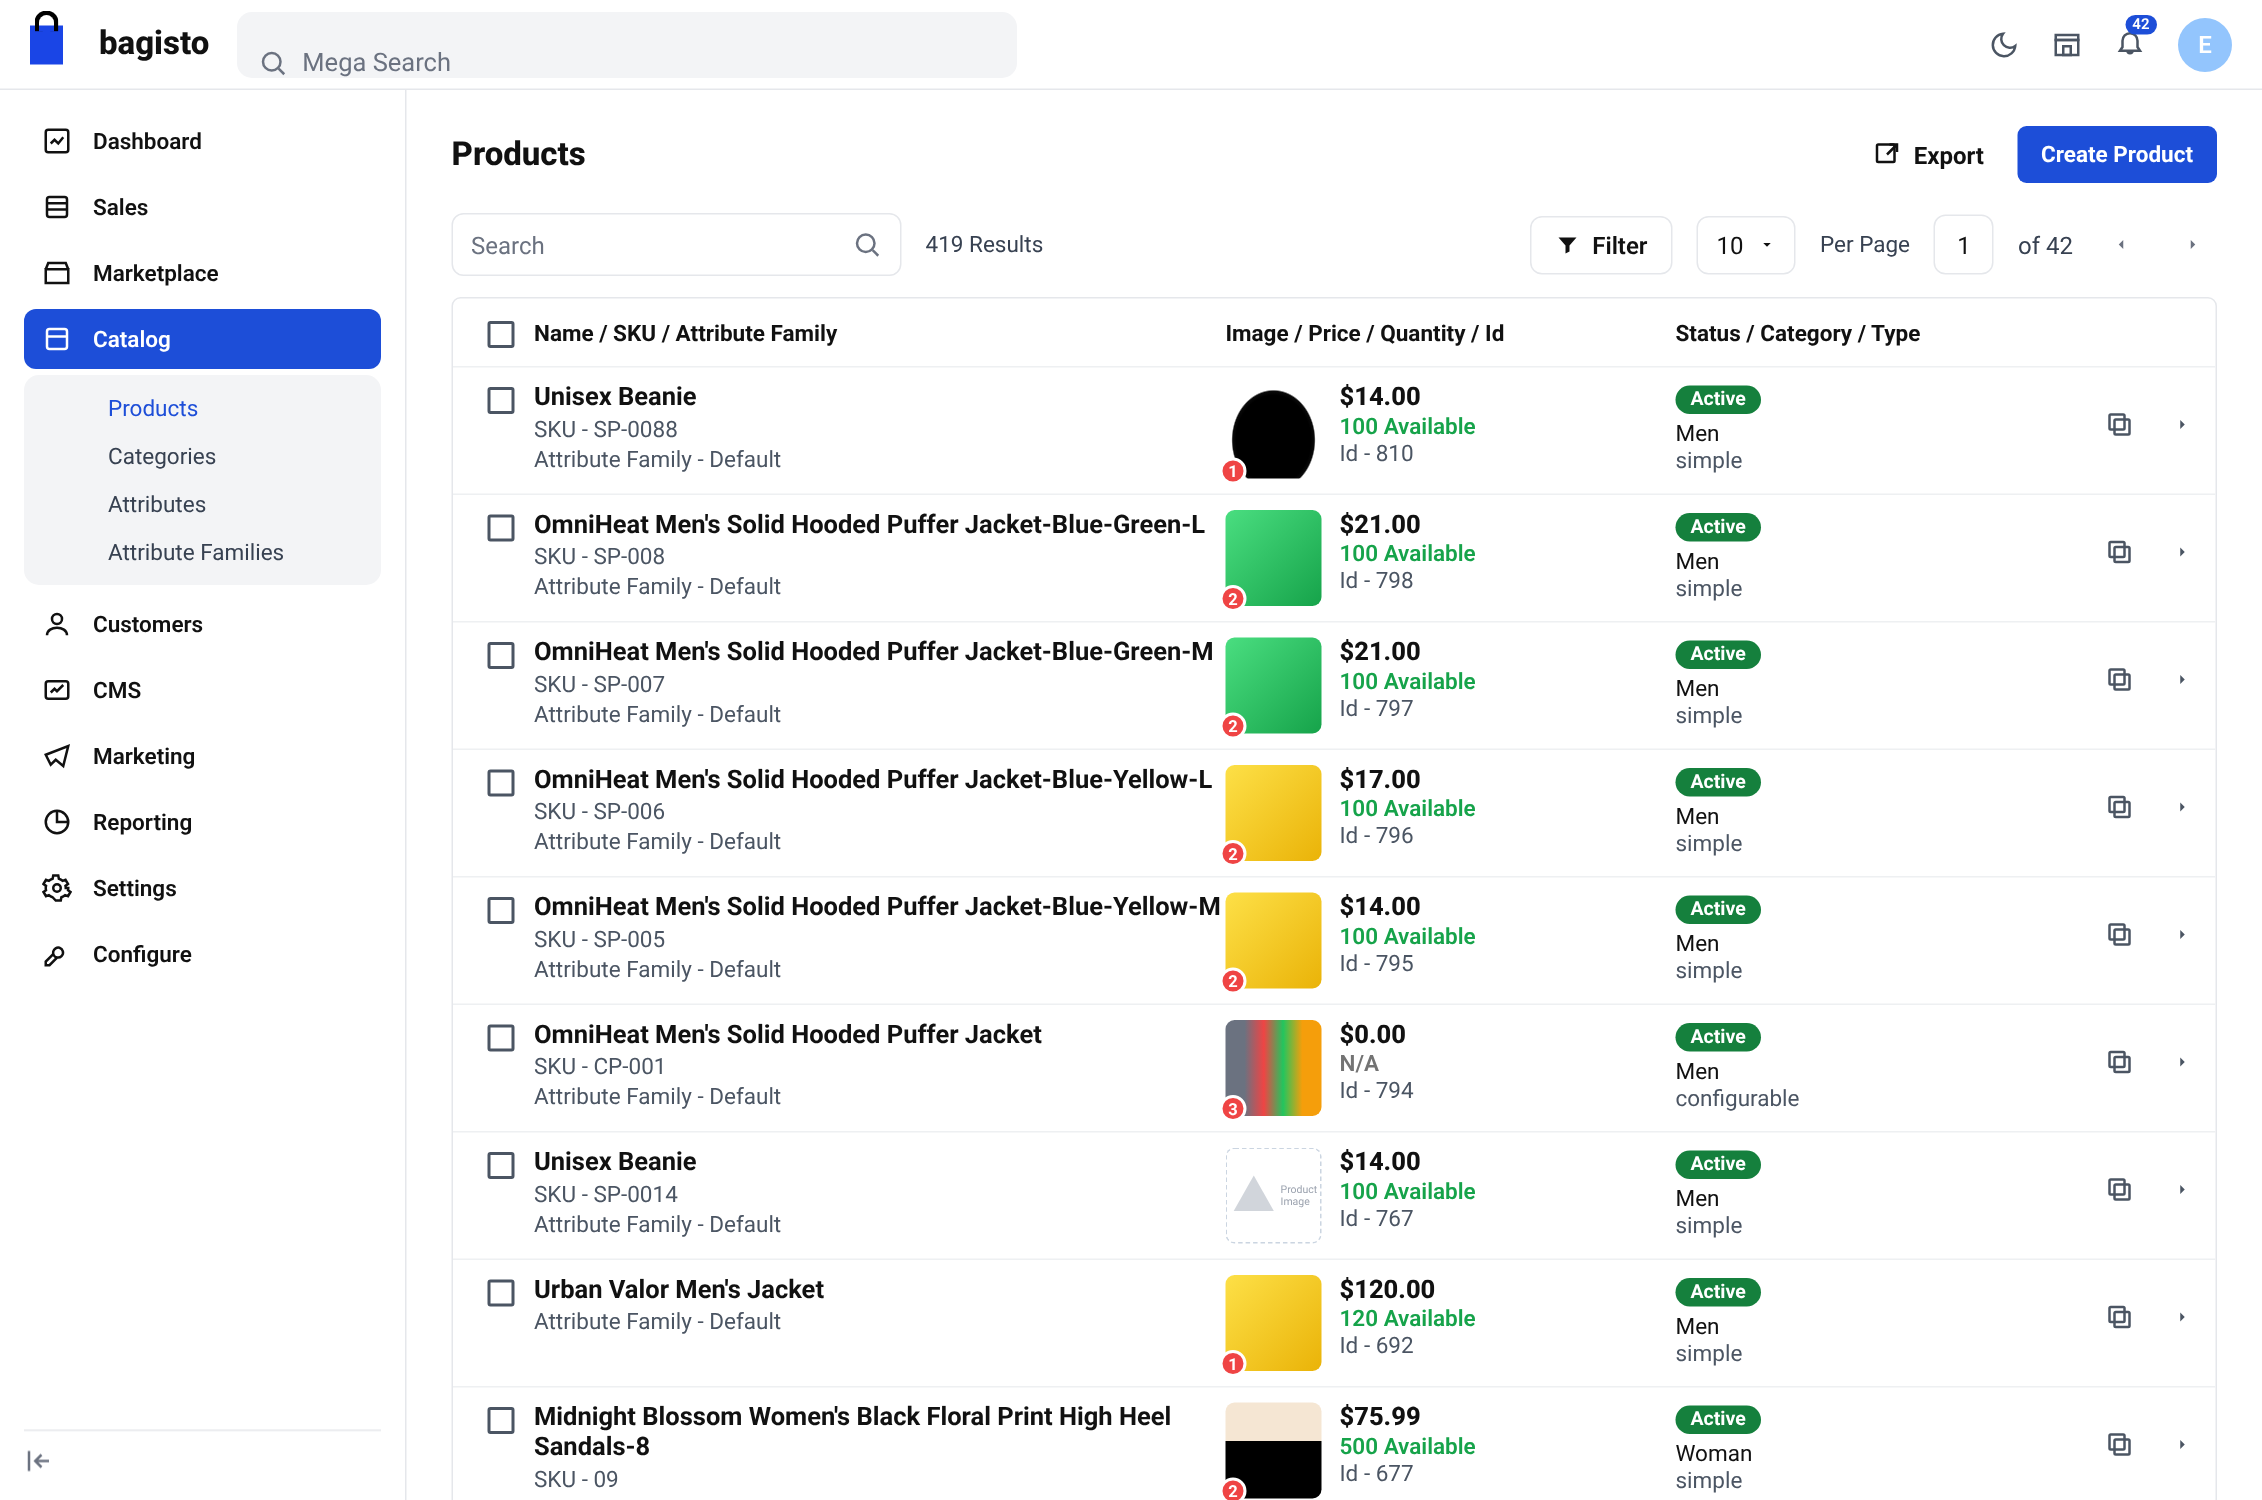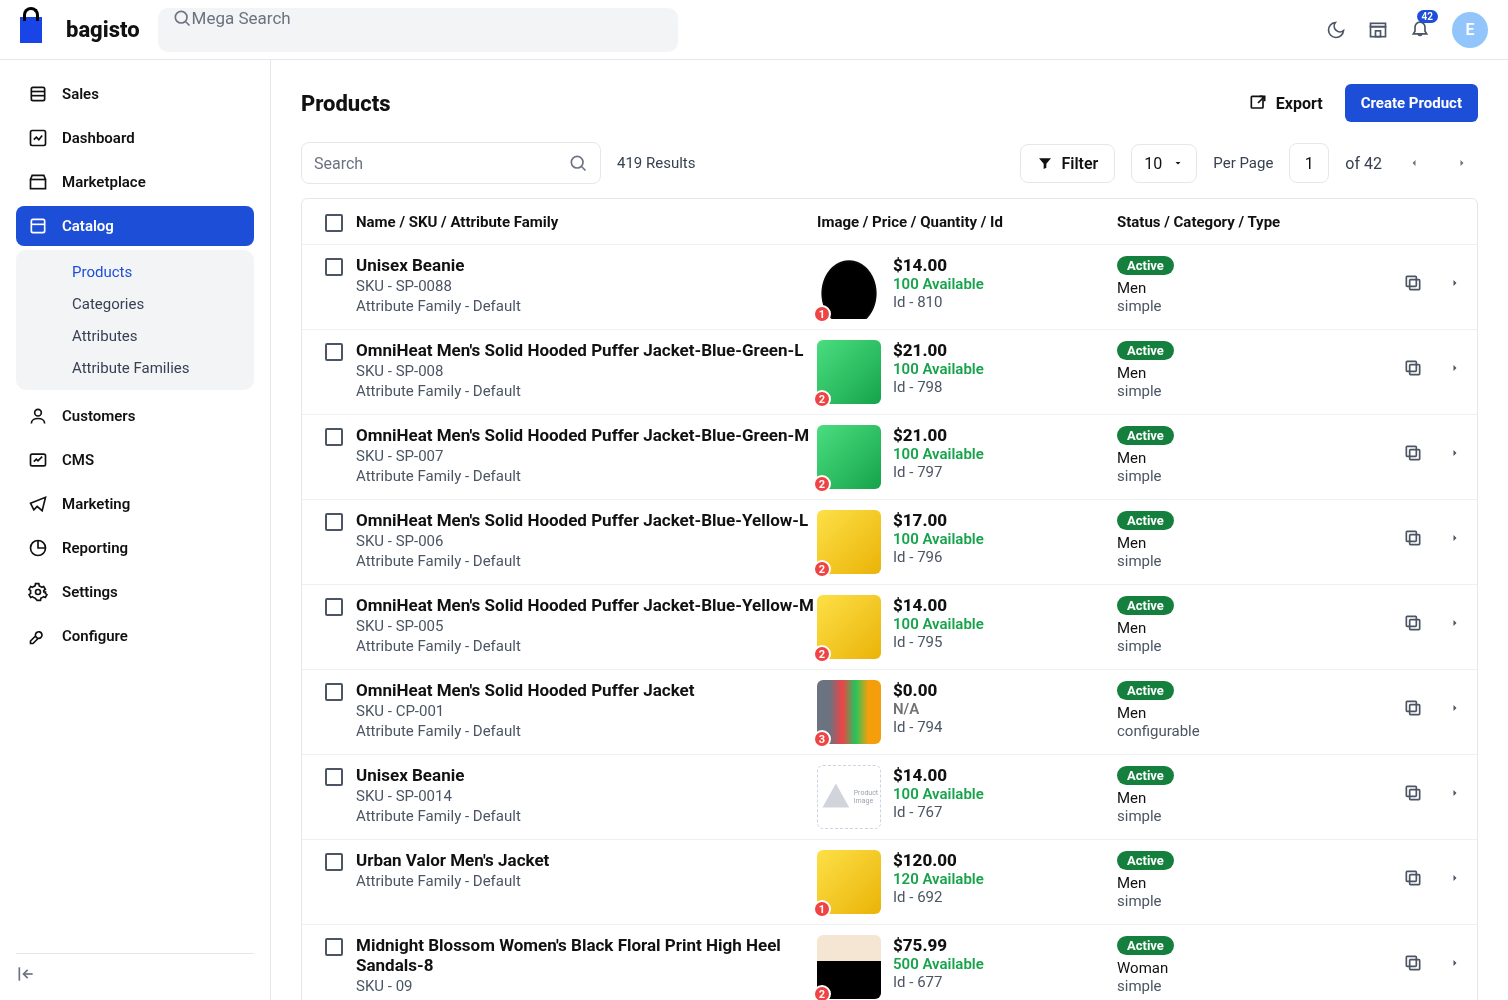--- a/index.html
+++ b/index.html
@@ -1,21 +1,21 @@
 <!DOCTYPE html>
 <html><head>
 <meta charset="utf-8">
 <style>
 * { margin:0; padding:0; box-sizing:border-box; font-family:-apple-system,BlinkMacSystemFont,"Segoe UI",Roboto,Helvetica,Arial,sans-serif; }
 body { background:#fff; color:#111; overflow-x:hidden; }
 .topbar { height:60px; border-bottom:1px solid #e5e7eb; display:flex; align-items:center; padding:0 20px; gap:18px; }
 .logo { display:flex; align-items:center; gap:24px; font-weight:800; font-size:22px; }
 .logo-mark { width:22px; height:26px; background:#1a45e6; position:relative; }
 .logo-handle { position:absolute; top:-10px; left:3px; width:16px; height:14px; border:3px solid #000; border-bottom:none; border-radius:10px 10px 0 0; }
-.searchbox { flex:0 0 520px; height:44px; background:#f3f4f6; border-radius:10px; display:flex; align-items:flex-start; padding:0 14px; color:#6b7280; }
+.searchbox { flex:0 0 520px; height:44px; background:#f3f4f6; border-radius:10px; display:flex; align-items:flex-end; padding:0 14px; gap:10px; color:#6b7280; }
 .spacer { flex:1; }
 .topicons { display:flex; align-items:center; gap:22px; color:#4b5563; }
 .avatar { width:36px; height:36px; border-radius:50%; background:#93c5fd; color:#fff; display:flex; align-items:center; justify-content:center; font-weight:600; }
 .bell-wrap { position:relative; }
 .badge-count { position:absolute; top:-8px; right:-8px; background:#1d4ed8; color:#fff; font-size:10px; font-weight:600; border-radius:10px; padding:1px 5px; }
 .layout { display:flex; }
 .sidebar { width:270px; padding:14px 16px 0 16px; }
 .nav-item { display:flex; align-items:center; gap:14px; padding:10px 12px; border-radius:8px; color:#111; font-weight:600; font-size:15px; cursor:pointer; margin-bottom:4px; }
 .nav-item.active { background:#1d4ed8; color:#fff; }
 .subnav { background:#f3f4f6; border-radius:10px; padding:6px 0; margin:0 0 6px 0; }
@@ -111,35 +111,35 @@
       </div>
   </div>
 </div>
 
 <div class="layout">
 
   <div class="sidebar">
     <div class="nav-item">
         <span class="icon">
           <svg viewBox="0 0 24 24" fill="none" stroke="currentColor" stroke-width="2">
+            <rect x="3" y="3" width="18" height="18" rx="2"></rect>
+            <path d="M7 14l3-3 3 3 4-5"></path>
+          </svg>
+        </span>
+        <span>Dashboard</span>
+      </div>
+    <div class="nav-item">
+        <span class="icon">
+          <svg viewBox="0 0 24 24" fill="none" stroke="currentColor" stroke-width="2">
             <rect x="4" y="4" width="16" height="16" rx="2"></rect>
             <line x1="4" y1="9" x2="20" y2="9"></line>
             <line x1="4" y1="14" x2="20" y2="14"></line>
           </svg>
         </span>
         <span>Sales</span>
-      </div>
-    <div class="nav-item">
-        <span class="icon">
-          <svg viewBox="0 0 24 24" fill="none" stroke="currentColor" stroke-width="2">
-            <rect x="3" y="3" width="18" height="18" rx="2"></rect>
-            <path d="M7 14l3-3 3 3 4-5"></path>
-          </svg>
-        </span>
-        <span>Dashboard</span>
       </div>
     <div class="nav-item">
         <span class="icon">
           <svg viewBox="0 0 24 24" fill="none" stroke="currentColor" stroke-width="2">
             <path d="M3 9l2-5h14l2 5"></path>
             <rect x="3" y="9" width="18" height="11"></rect>
           </svg>
         </span>
         <span>Marketplace</span>
       </div>

